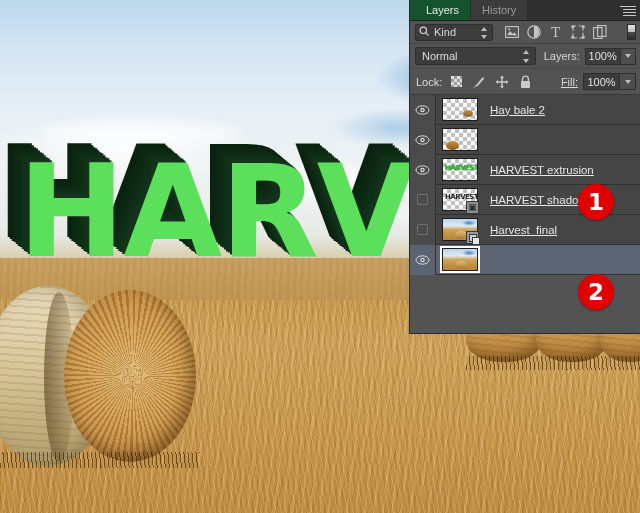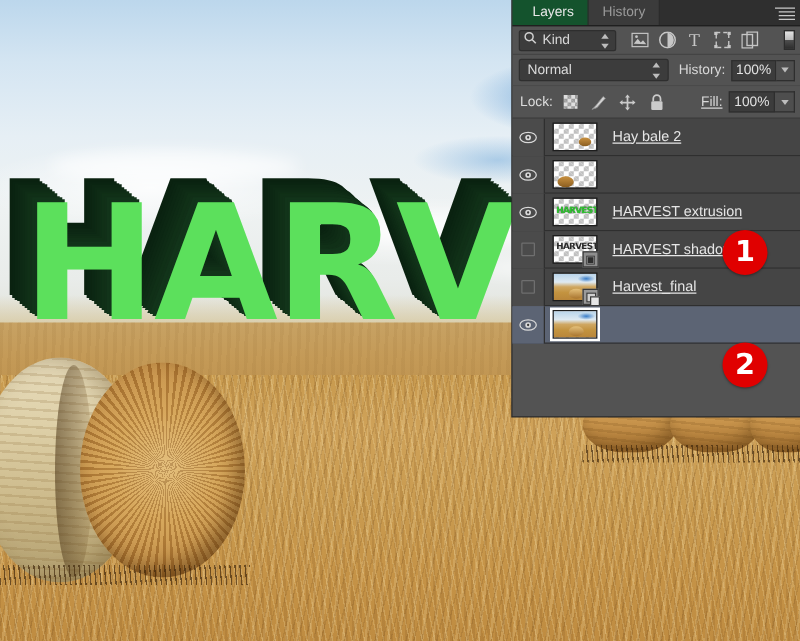--- a/index.html
+++ b/index.html
@@ -468,21 +468,21 @@
     </div>
 
     <div class="blend-row">
       <div class="blend-select">
         <span>Normal</span>
         <span class="stepper">
             <span class="tri-up"></span>
             <span class="tri-dn"></span>
           </span>
       </div>
-      <span class="lbl-opacity">History:</span>
+      <span class="lbl-opacity">Layers:</span>
       <div class="num-field">100%</div>
       <div class="num-drop">
           <span class="tri-dn"></span>
         </div>
     </div>
 
     <div class="lock-row">
       <span class="lock-label">Lock:</span>
       <div class="lock-icons">
         <span class="li">

